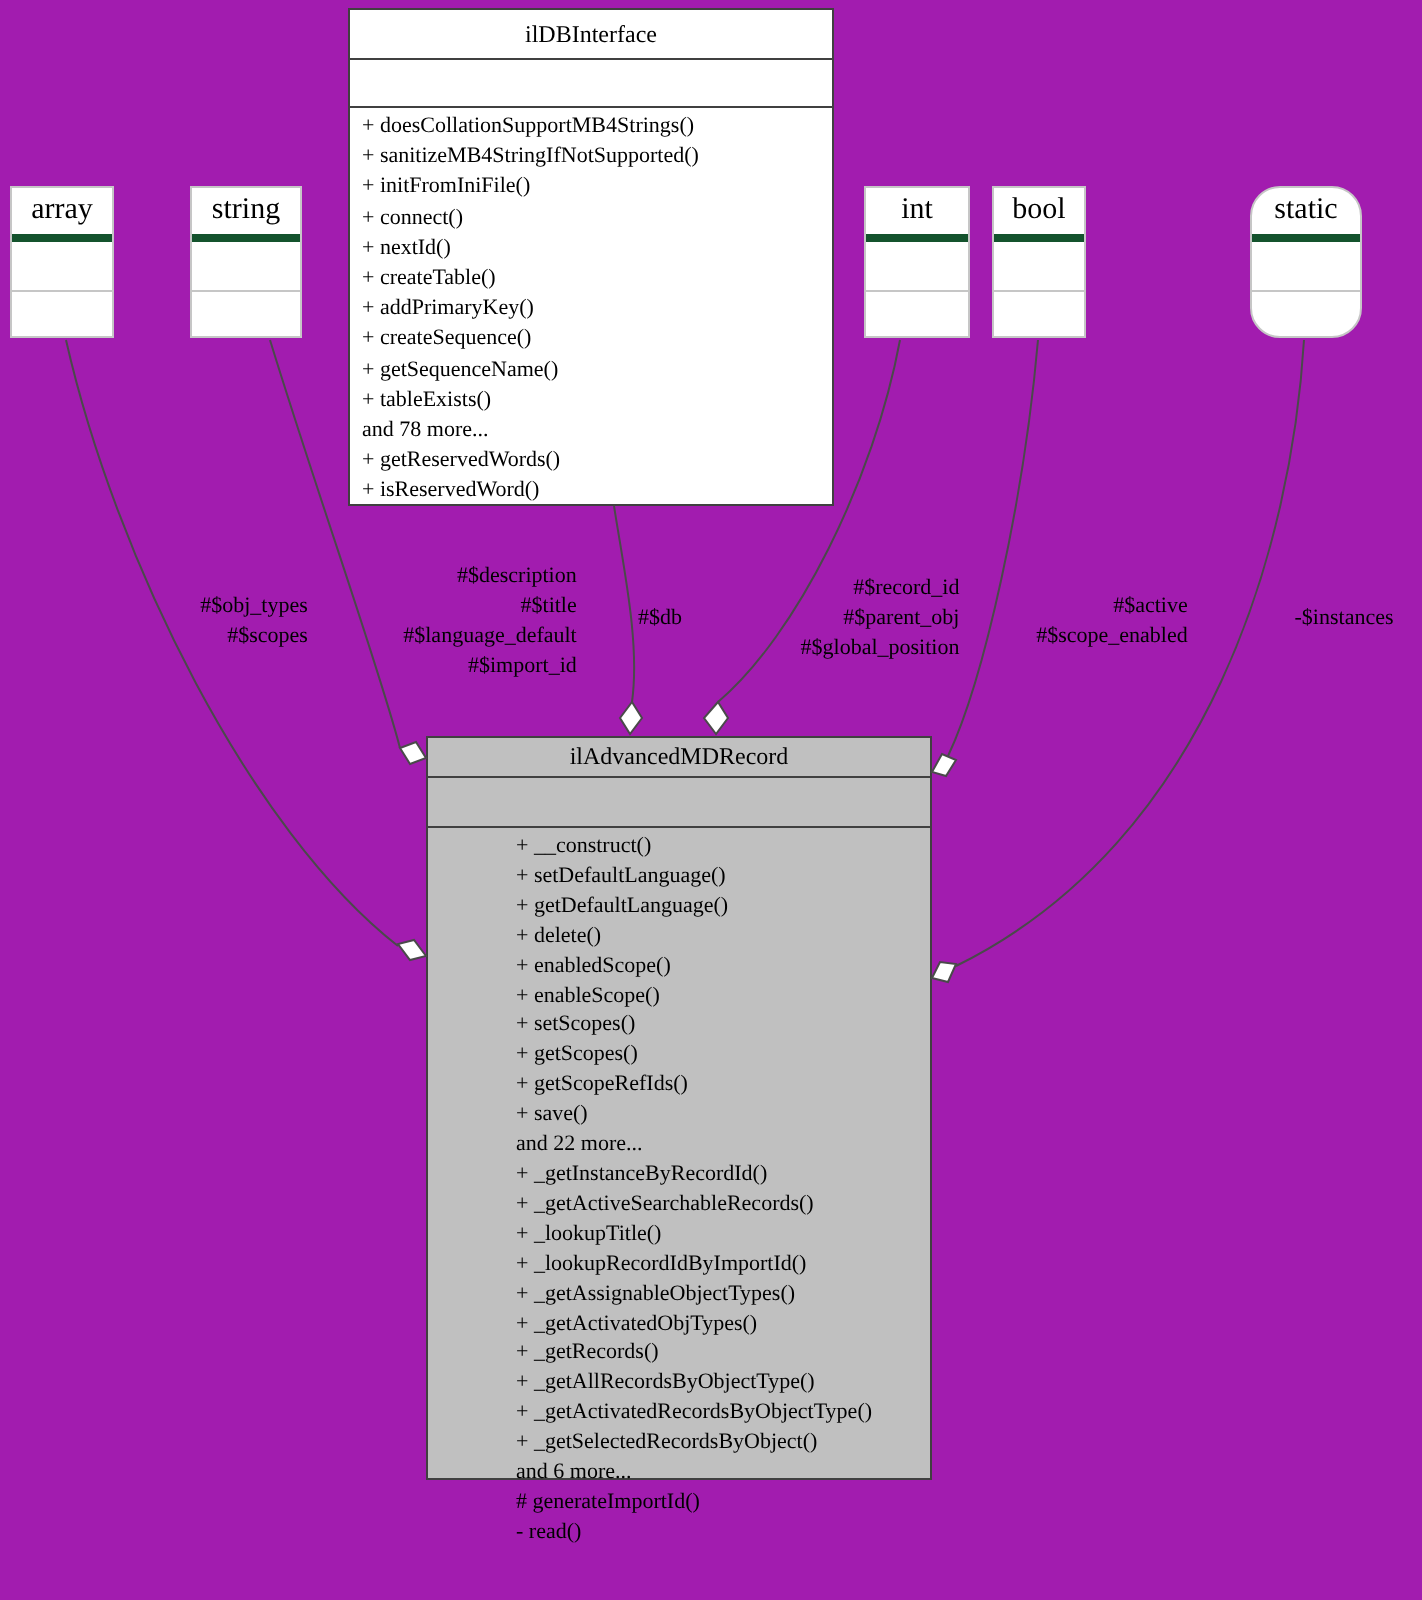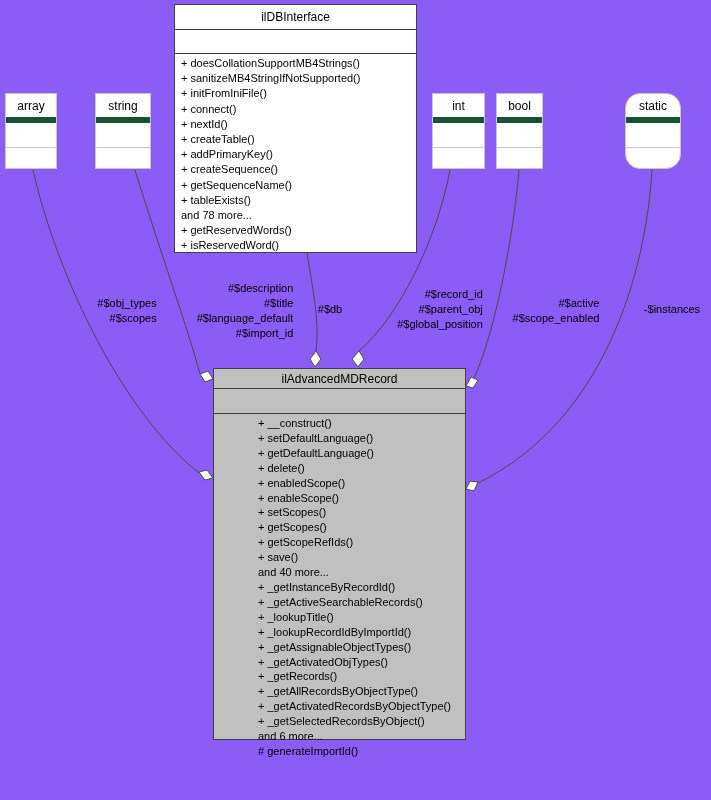--- a/index.html
+++ b/index.html
@@ -1,17 +1,17 @@
 <!DOCTYPE html>
 <html><head>
 <meta charset="utf-8">
 <style>
   html,body{margin:0;padding:0;background:#fff;}
-  .stage{position:relative;width:711px;height:800px;background:#8b5cf6;overflow:hidden;
-         font-family:Liberation Sans, sans-serif;color:#000;}
+  .stage{position:relative;width:711px;height:800px;background:#a21caf;overflow:hidden;
+         font-family:Liberation Serif, serif;color:#000;}
   svg.edges{position:absolute;left:0;top:0;z-index:2;pointer-events:none;}
 
   
   .cls{position:absolute;box-sizing:border-box;border:1px solid #404040;background:#fff;
        font-size:11px;z-index:1;}
   .cls .t{display:flex;align-items:center;justify-content:center;
           border-bottom:1px solid #404040;font-size:12px;}
   .cls .e{border-bottom:1px solid #404040;}
   .cls .methods{padding:2px 2px 0 6px;overflow:hidden;white-space:nowrap;}
   .iface{left:174px;top:4px;width:243px;height:249px;}
@@ -19,22 +19,22 @@
   .iface .e{height:23px;}
   .iface .methods{line-height:15.2px;}
   .rec{left:213px;top:368px;width:253px;height:372px;background:#c0c0c0;}
   .rec .t{height:19px;}
   .rec .e{height:24px;}
   .rec .methods{line-height:14.9px;padding-left:44px;}
 
   
   .typ{position:absolute;box-sizing:border-box;border:1px solid #c6c6c6;background:#fff;
        height:76px;z-index:1;}
-  .typ .t{height:23px;border-bottom:6px solid #14532d;display:flex;align-items:center;
-          justify-content:center;font-size:12px;}
+  .typ .t{height:23px;border-bottom:4px solid #14532d;display:flex;align-items:center;
+          justify-content:center;font-size:15px;}
   .typ .r{height:24px;border-bottom:1px solid #c6c6c6;}
 
   
   .elabel{position:absolute;transform:translateX(-50%);text-align:right;font-size:11px;
           line-height:15px;white-space:nowrap;z-index:3;}
 </style>
 </head>
 <body>
 
 <div class="stage">
@@ -111,33 +111,34 @@
       <div>+ __construct()</div>
       <div>+ setDefaultLanguage()</div>
       <div>+ getDefaultLanguage()</div>
       <div>+ delete()</div>
       <div>+ enabledScope()</div>
       <div>+ enableScope()</div>
       <div>+ setScopes()</div>
       <div>+ getScopes()</div>
       <div>+ getScopeRefIds()</div>
       <div>+ save()</div>
-      <div>and 40 more...</div>
+      <div>and 22 more...</div>
       <div>+ _getInstanceByRecordId()</div>
       <div>+ _getActiveSearchableRecords()</div>
       <div>+ _lookupTitle()</div>
       <div>+ _lookupRecordIdByImportId()</div>
       <div>+ _getAssignableObjectTypes()</div>
       <div>+ _getActivatedObjTypes()</div>
       <div>+ _getRecords()</div>
       <div>+ _getAllRecordsByObjectType()</div>
       <div>+ _getActivatedRecordsByObjectType()</div>
       <div>+ _getSelectedRecordsByObject()</div>
       <div>and 6 more...</div>
       <div># generateImportId()</div>
+      <div>- read()</div>
     </div>
   </div>
 
   <div class="elabel" style="left:127px;top:296px;">
     <div>#$obj_types</div>
     <div>#$scopes</div>
   </div>
   <div class="elabel" style="left:245px;top:281px;">
     <div>#$description</div>
     <div>#$title</div>

